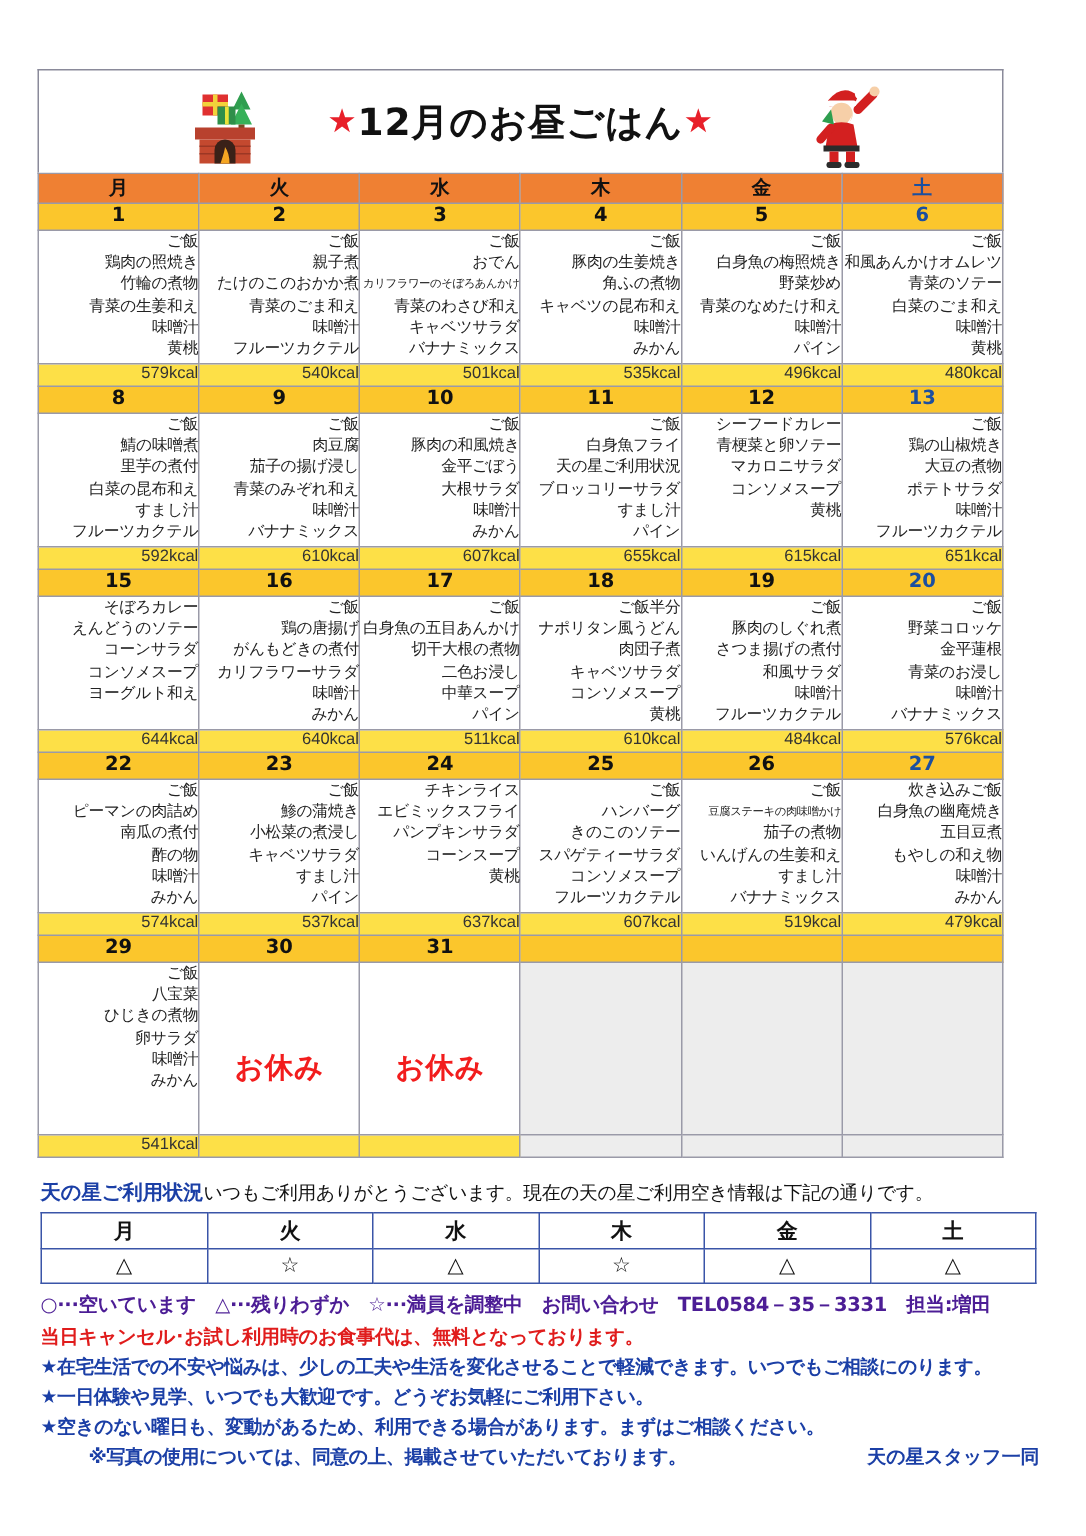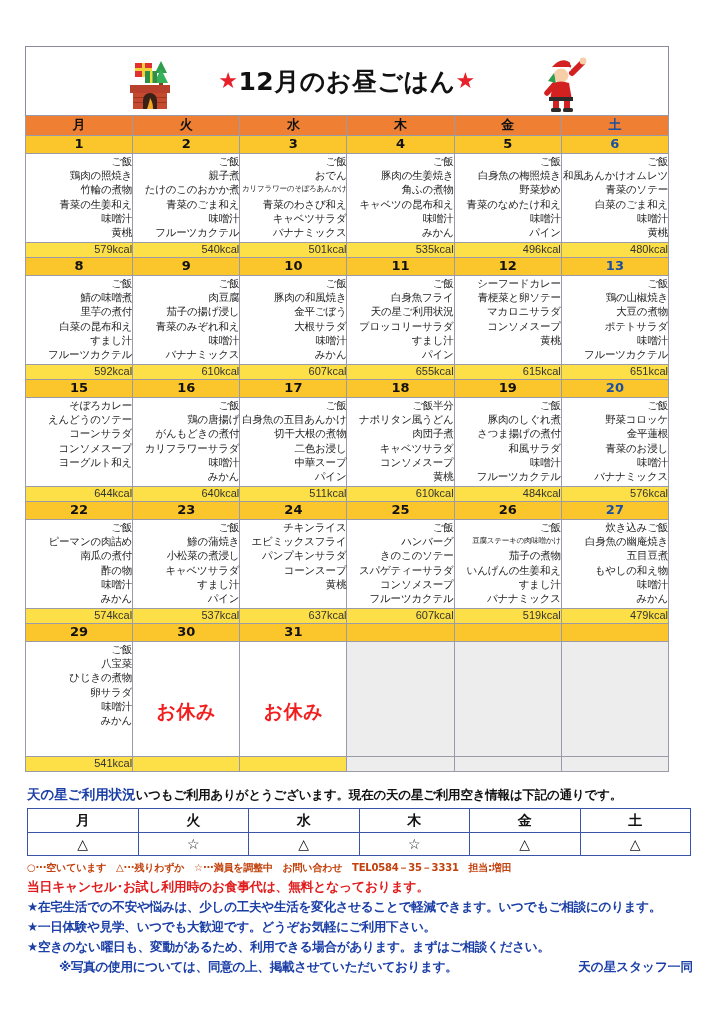--- a/index.html
+++ b/index.html
@@ -163,21 +163,21 @@
     margin-bottom: 4px;
   }
   .avail-title {
     color: #1b3fa6;
     font-weight: bold;
     font-size: 13.5px;
     white-space: nowrap;
   }
   .avail-note {
     color: #111;
-    font-weight: bold;
+    font-weight: normal;
     font-size: 12.5px;
     white-space: nowrap;
     letter-spacing: -0.2px;
   }
   table.avail {
     width: 664px;
     border-collapse: collapse;
     table-layout: fixed;
     border: 1px solid #3a55a8;
   }
@@ -191,23 +191,23 @@
     font-size: 14px;
     font-weight: bold;
   }
   table.avail td.av {
     height: 20px;
     font-size: 14px;
   }
 
   .legend-row {
     margin-top: 5px;
-    font-size: 10px;
-    font-weight: bold;
-    color: #c2410c;
+    font-size: 13px;
+    font-weight: bold;
+    color: #4c1d95;
     white-space: nowrap;
     letter-spacing: -0.2px;
   }
   .red-line {
     margin-top: 4px;
     color: #e01c1c;
     font-weight: bold;
     font-size: 12.8px;
     white-space: nowrap;
     letter-spacing: -0.2px;

